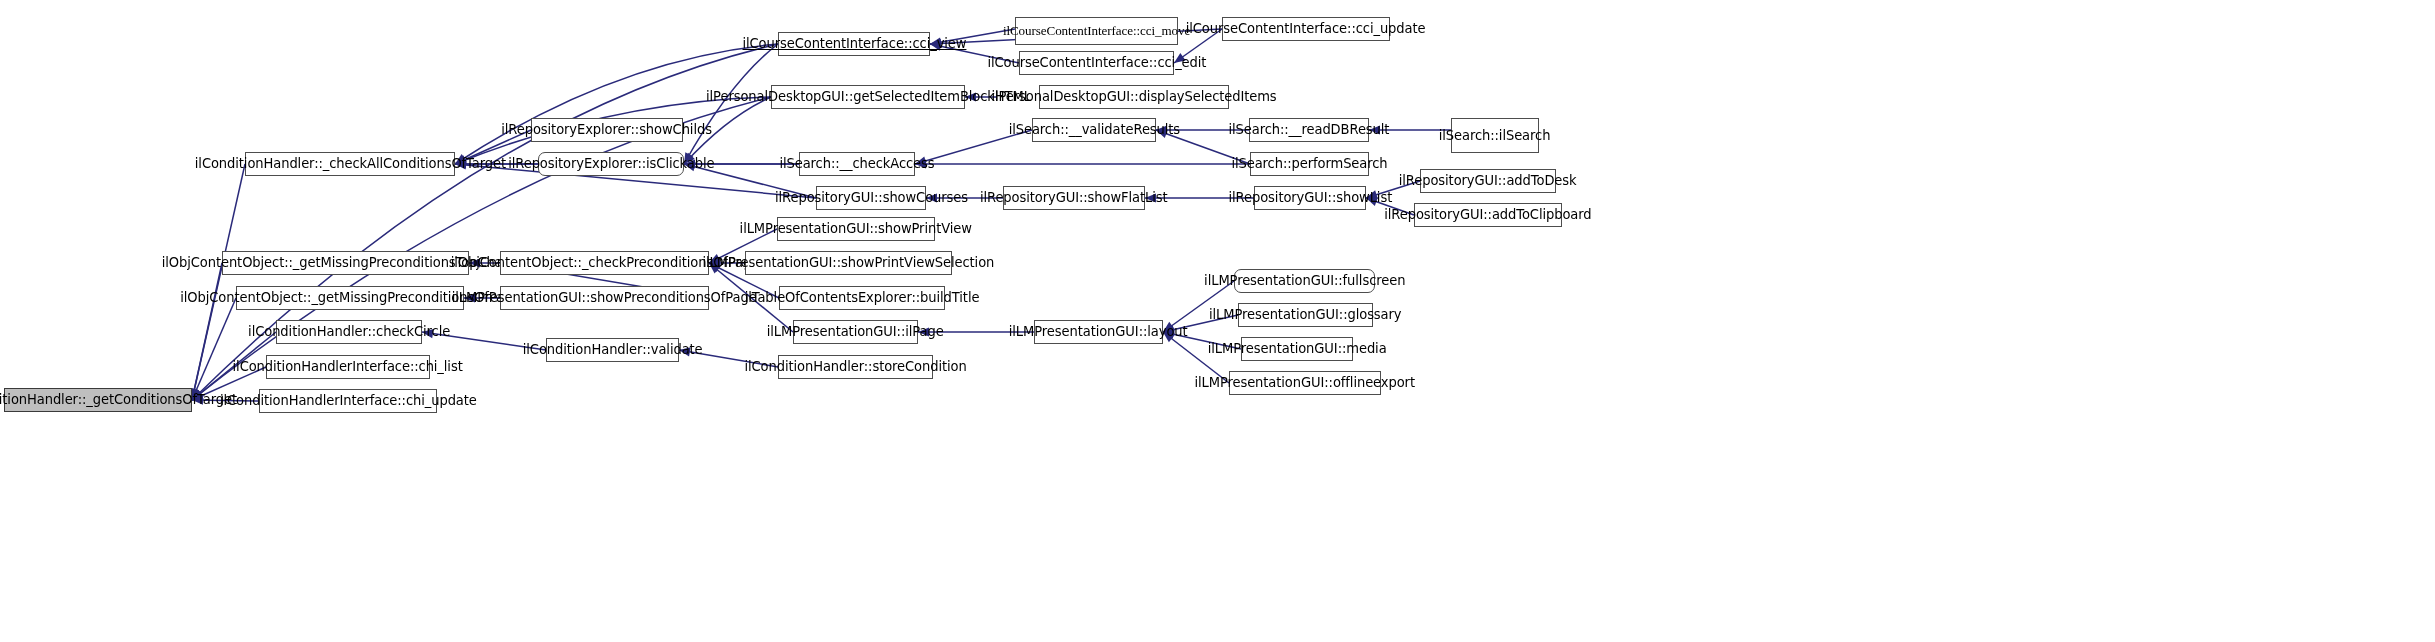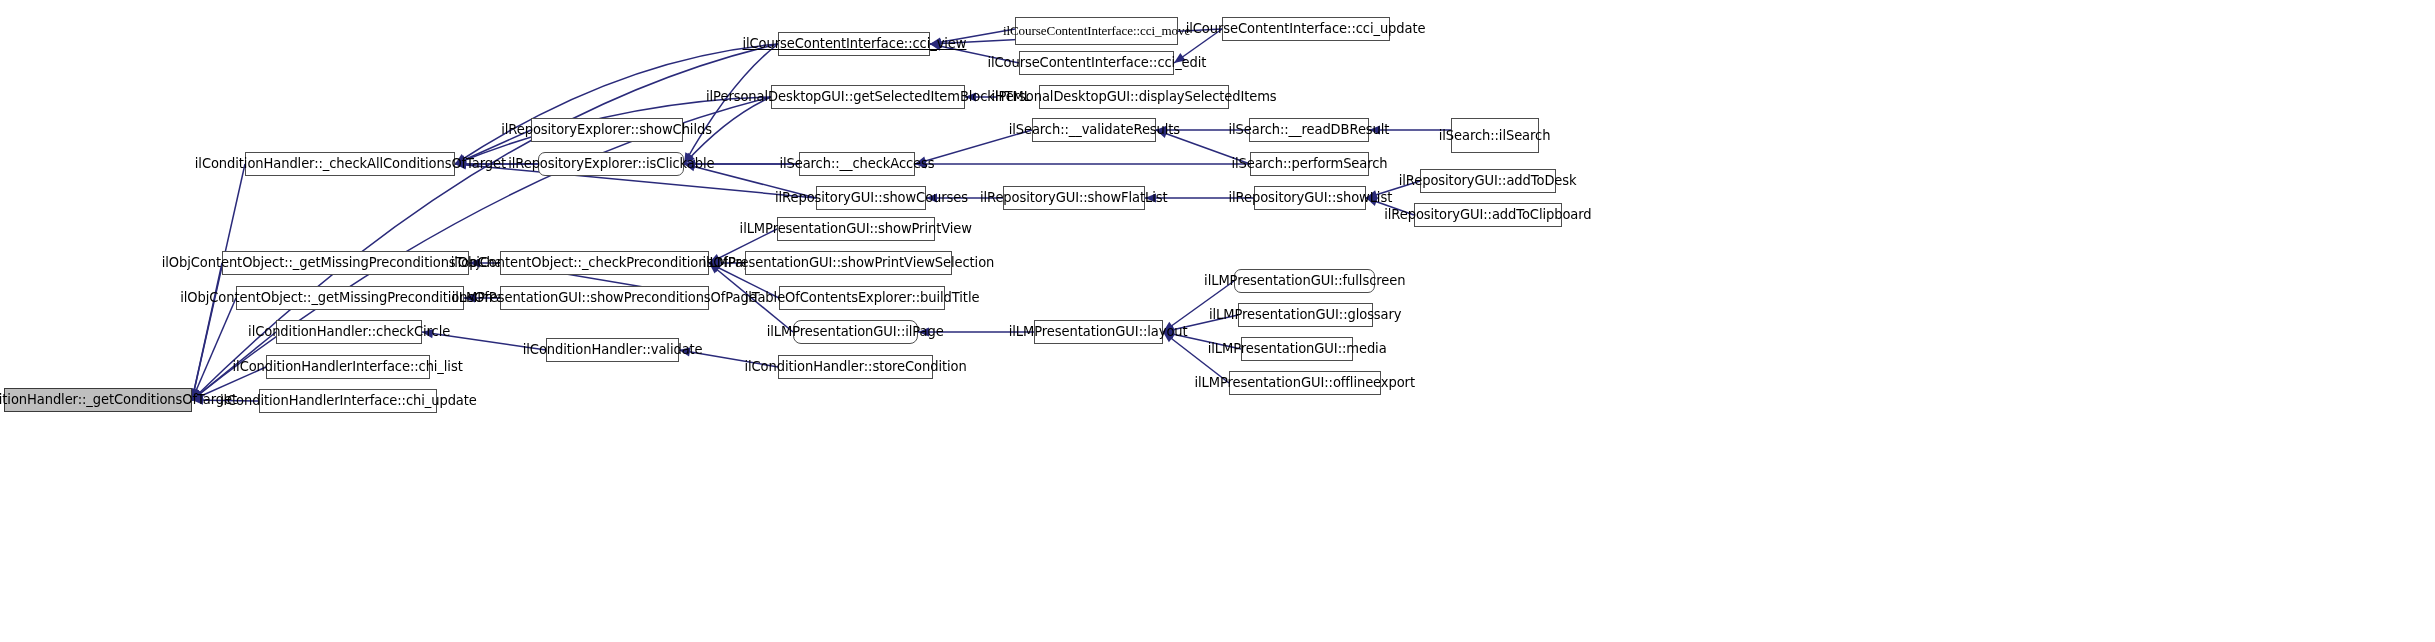--- a/index.html
+++ b/index.html
@@ -187,21 +187,21 @@
     </div>
     <div class="node" style="left: 777px; top: 217px; width: 158px; height: 24px;">
       <span class="lbl">ilLMPresentationGUI::showPrintView</span>
     </div>
     <div class="node" style="left: 745px; top: 251px; width: 207px; height: 24px;">
       <span class="lbl">ilLMPresentationGUI::showPrintViewSelection</span>
     </div>
     <div class="node" style="left: 779px; top: 286px; width: 166px; height: 24px; justify-content: center;">
       <span class="lbl">ilTableOfContentsExplorer::buildTitle</span>
     </div>
-    <div class="node" style="left: 793px; top: 320px; width: 125px; height: 24px; border-radius: 8px;">
+    <div class="node" style="left: 793px; top: 320px; width: 125px; height: 24px;">
       <span class="lbl">ilLMPresentationGUI::ilPage</span>
     </div>
     <div class="node" style="left: 778px; top: 355px; width: 155px; height: 24px;">
       <span class="lbl">ilConditionHandler::storeCondition</span>
     </div>
     <div class="node" style="left: 1015px; top: 17px; width: 163px; height: 28px; font-family: Liberation Serif, serif;">
       <span class="lbl">ilCourseContentInterface::cci_move</span>
     </div>
     <div class="node" style="left: 1019px; top: 51px; width: 155px; height: 24px;">
       <span class="lbl">ilCourseContentInterface::cci_edit</span>

